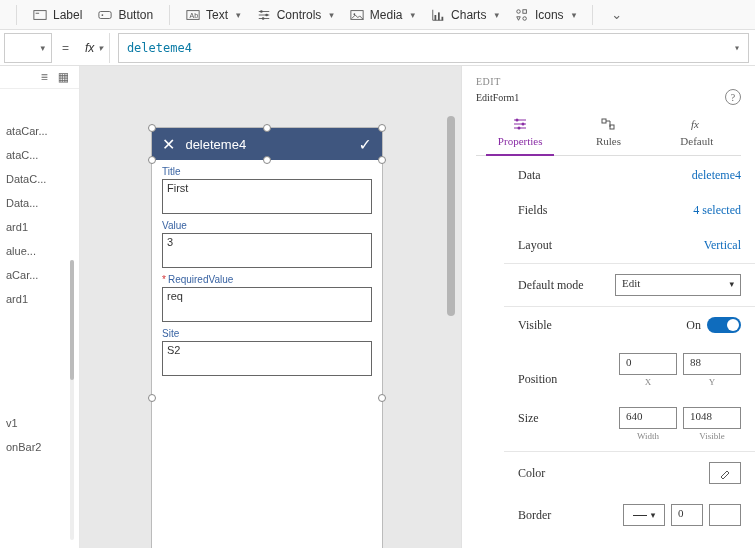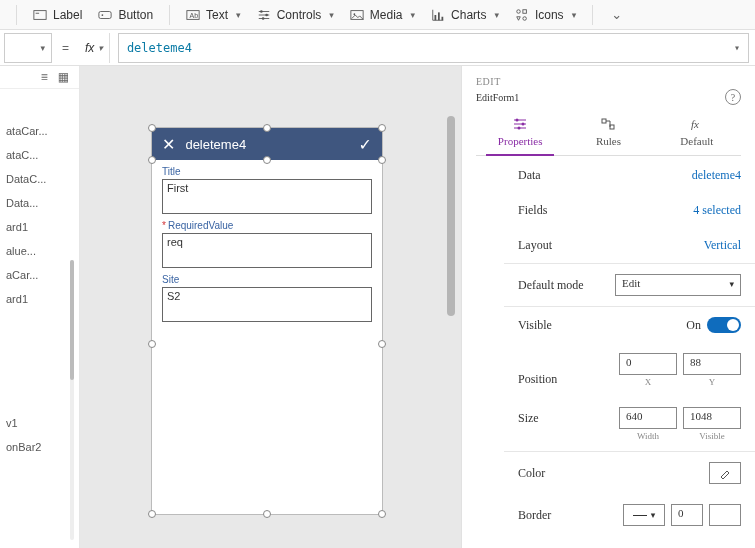--- a/index.html
+++ b/index.html
@@ -213,20 +213,24 @@
         <div class="selection-handle" style="left:-4px; top:-4px"></div>
         <div class="selection-handle" style="right:-4px; top:-4px"></div>
         <div class="selection-handle" style="left:50%; margin-left:-4px; top:-4px"></div>
       </div>
       <div class="form-body">
         <div class="field">
           <div class="field-label">Title</div>
           <div class="field-input">First</div>
         </div>
         <div class="field">
+          <div class="field-label">Value</div>
+          <div class="field-input">3</div>
+        </div>
+        <div class="field">
           <div class="field-label"><span class="req">*</span><span>RequiredValue</span></div>
           <div class="field-input">req</div>
         </div>
         <div class="field">
           <div class="field-label">Site</div>
           <div class="field-input">S2</div>
         </div>
       </div>
       <div style="position:relative">
         <div class="selection-handle" style="left:-4px; top:-4px"></div>

